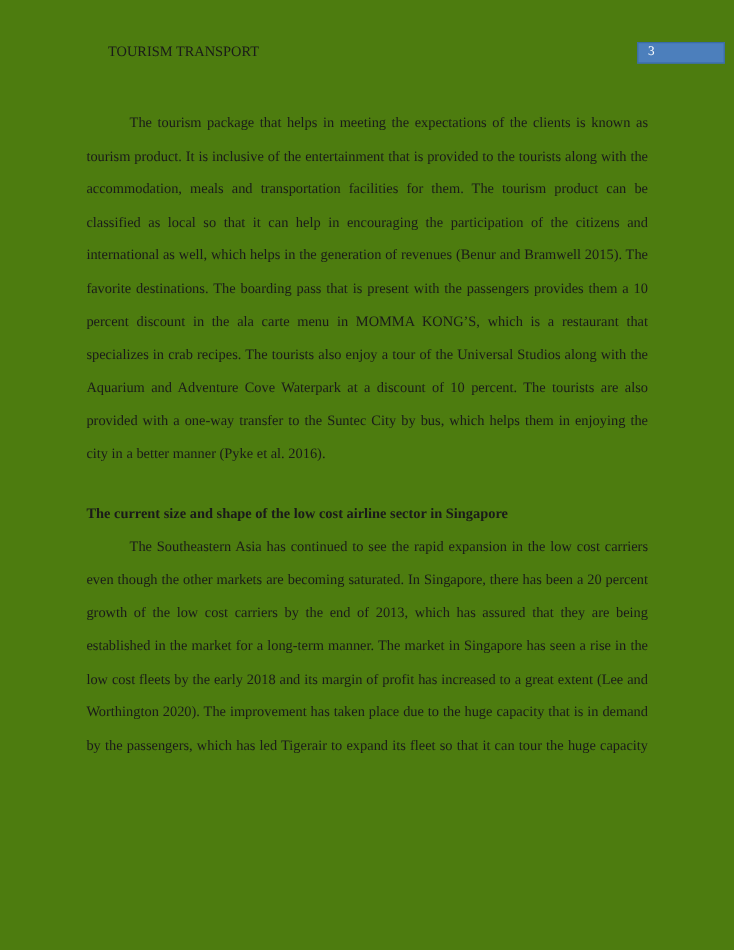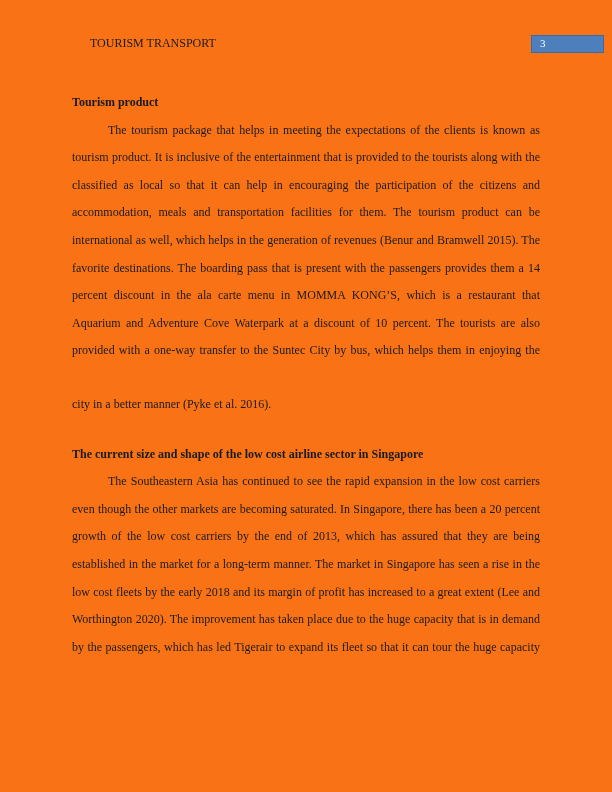--- a/index.html
+++ b/index.html
@@ -4,21 +4,21 @@
 <style>
   html, body { margin: 0; padding: 0; }
   body {
     width: 612px; height: 792px;
     background: #ffffff;
     font-family: "Liberation Serif", "DejaVu Serif", serif;
   }
   .page {
     position: relative;
     width: 612px; height: 792px;
-    background: #f97316;
+    background: #4d7c0f;
     color: #1a1a1a;
     overflow: hidden;
   }
   .running-head {
     position: absolute;
     left: 90px; top: 36px;
     font-size: 12px;
     line-height: 14px;
     white-space: nowrap;
   }
@@ -49,43 +49,43 @@
     text-align: left;
     white-space: nowrap;
   }
   .line {
     text-align: justify;
     text-align-last: justify;
     white-space: nowrap;
     font-family: Liberation Serif, serif;
   }
   .line.first { padding-left: 36px; }
-  .line.lastleft { text-align-last: left; margin-top: 26px; }
+  .line.lastleft { text-align-last: left; }
   .section-gap { height: 22px; }
 </style>
 </head>
 <body>
 
 <div class="page" style="color: rgb(26, 26, 26);">
   <header>
     <span class="running-head">TOURISM TRANSPORT</span>
     <span class="page-number-box" style="background: rgb(76, 127, 188); border-color: rgb(58, 107, 165);">
       <span class="page-number" style="color: rgb(255, 255, 255);">3</span>
     </span>
   </header>
   <main class="content" id="content">
-      <div class="heading">Tourism product</div>
       <div class="paragraph">
         <div class="line first">The tourism package that helps in meeting the expectations of the clients is known as</div>
         <div class="line">tourism product. It is inclusive of the entertainment that is provided to the tourists along with the</div>
+        <div class="line">accommodation, meals and transportation facilities for them. The tourism product can be</div>
         <div class="line">classified as local so that it can help in encouraging the participation of the citizens and</div>
-        <div class="line">accommodation, meals and transportation facilities for them. The tourism product can be</div>
         <div class="line">international as well, which helps in the generation of revenues (Benur and Bramwell 2015). The</div>
-        <div class="line">favorite destinations. The boarding pass that is present with the passengers provides them a 14</div>
+        <div class="line">favorite destinations. The boarding pass that is present with the passengers provides them a 10</div>
         <div class="line">percent discount in the ala carte menu in MOMMA KONG’S, which is a restaurant that</div>
+        <div class="line">specializes in crab recipes. The tourists also enjoy a tour of the Universal Studios along with the</div>
         <div class="line">Aquarium and Adventure Cove Waterpark at a discount of 10 percent. The tourists are also</div>
         <div class="line">provided with a one-way transfer to the Suntec City by bus, which helps them in enjoying the</div>
         <div class="line lastleft">city in a better manner (Pyke et al. 2016).</div>
       </div>
       <div class="section-gap"></div>
       <div class="heading">The current size and shape of the low cost airline sector in Singapore</div>
       <div class="paragraph">
         <div class="line first">The Southeastern Asia has continued to see the rapid expansion in the low cost carriers</div>
         <div class="line">even though the other markets are becoming saturated. In Singapore, there has been a 20 percent</div>
         <div class="line">growth of the low cost carriers by the end of 2013, which has assured that they are being</div>

